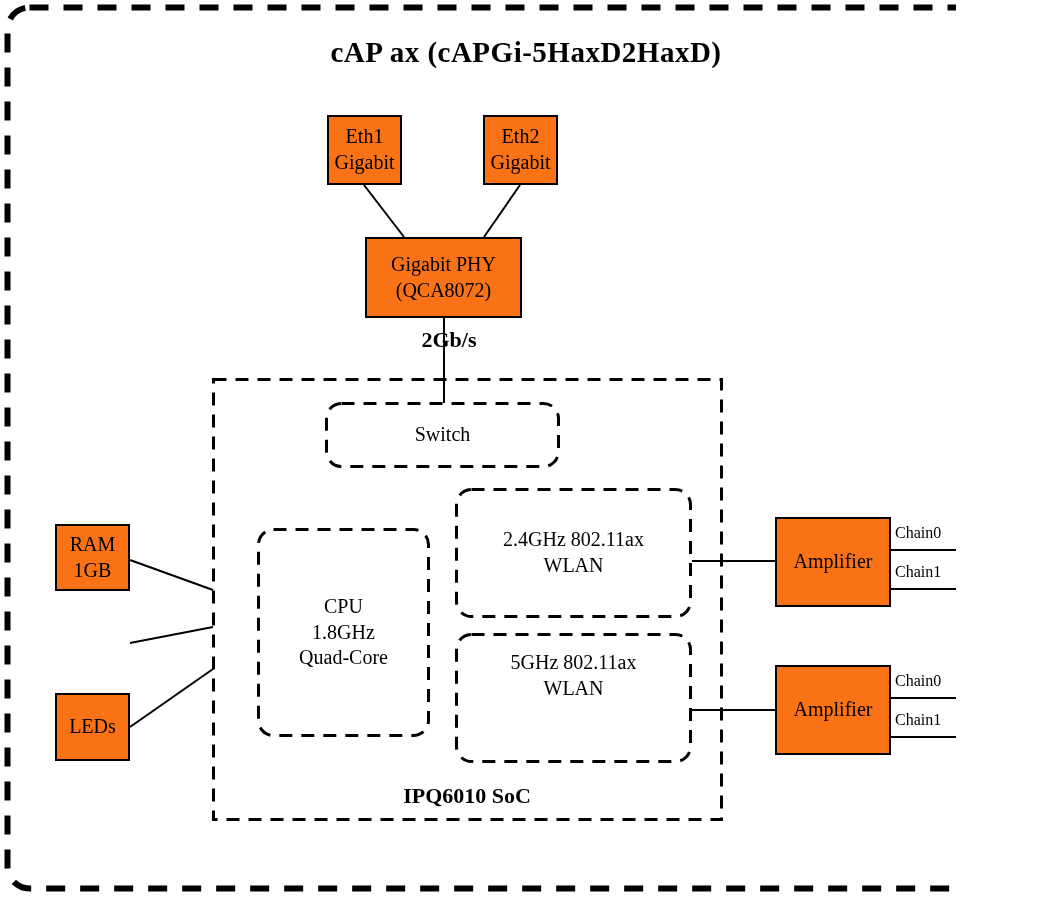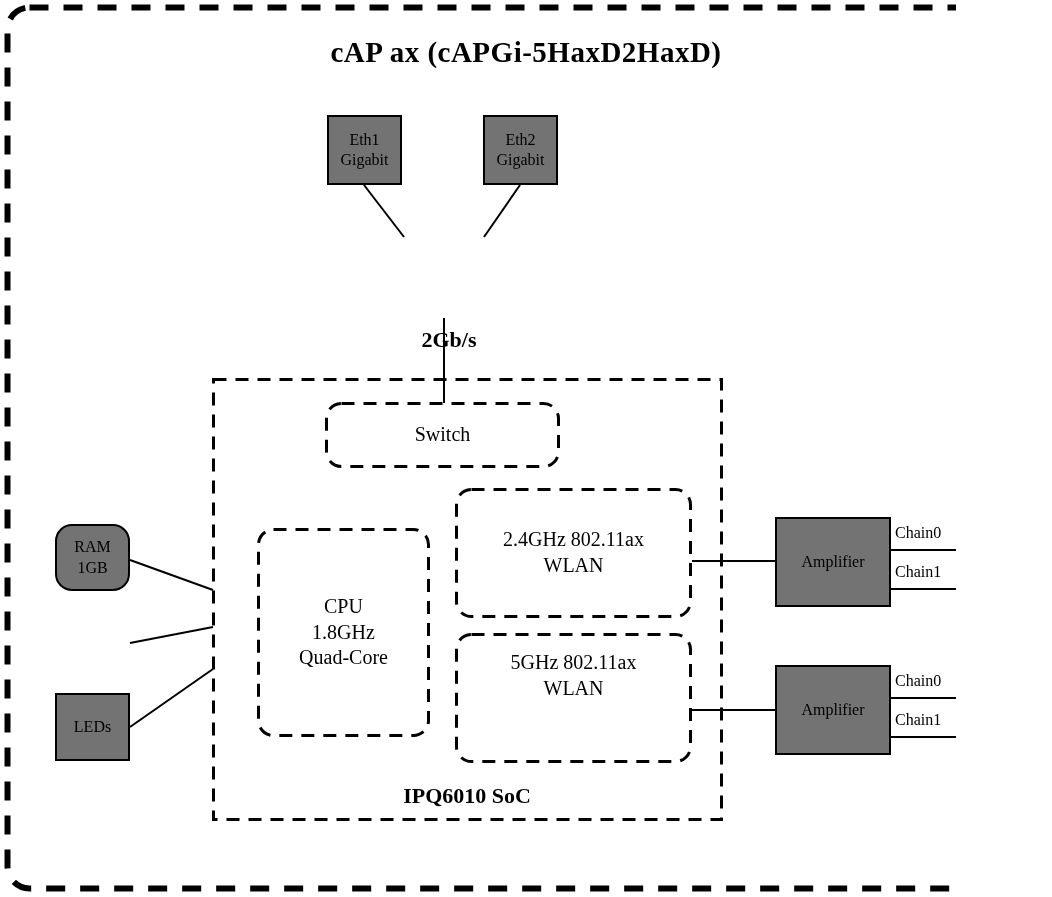--- a/index.html
+++ b/index.html
@@ -23,26 +23,26 @@
     left: 0; top: 36px;
     width: 1052px;
     text-align: center;
     font-size: 29px;
     font-weight: bold;
     letter-spacing: 0.5px;
   }
   .box {
     position: absolute;
     border: 2px solid #000000;
-    background: #737373;
+    background: #f97316;
     display: flex;
     align-items: center;
     justify-content: center;
     text-align: center;
-    font-size: 16px;
+    font-size: 20px;
     line-height: 1.28;
     white-space: pre-line;
     box-sizing: border-box;
   }
   .float-label {
     position: absolute;
     display: flex;
     align-items: center;
     justify-content: center;
     text-align: center;
@@ -109,22 +109,24 @@
   </svg>
 
   <div class="title">cAP ax (cAPGi-5HaxD2HaxD)</div>
 
   <div class="box" style="left:327px; top:115px; width:75px; height:70px;">Eth1
 Gigabit</div>
 
   <div class="box" style="left:483px; top:115px; width:75px; height:70px;">Eth2
 Gigabit</div>
 
+  <div class="box" style="left:365px; top:237px; width:157px; height:81px;">Gigabit PHY
+(QCA8072)</div>
 
-  <div class="box" style="left:55px; top:524px; width:75px; height:67px;border-radius:17px;">RAM
+  <div class="box" style="left:55px; top:524px; width:75px; height:67px;">RAM
 1GB</div>
 
 
   <div class="box" style="left:55px; top:693px; width:75px; height:68px;">LEDs</div>
 
   <div class="box" style="left:775px; top:517px; width:116px; height:90px;">Amplifier</div>
 
   <div class="box" style="left:775px; top:665px; width:116px; height:90px;">Amplifier</div>
 
   <div class="float-label" style="left:325px; top:402px; width:235px; height:66px;">Switch</div>

